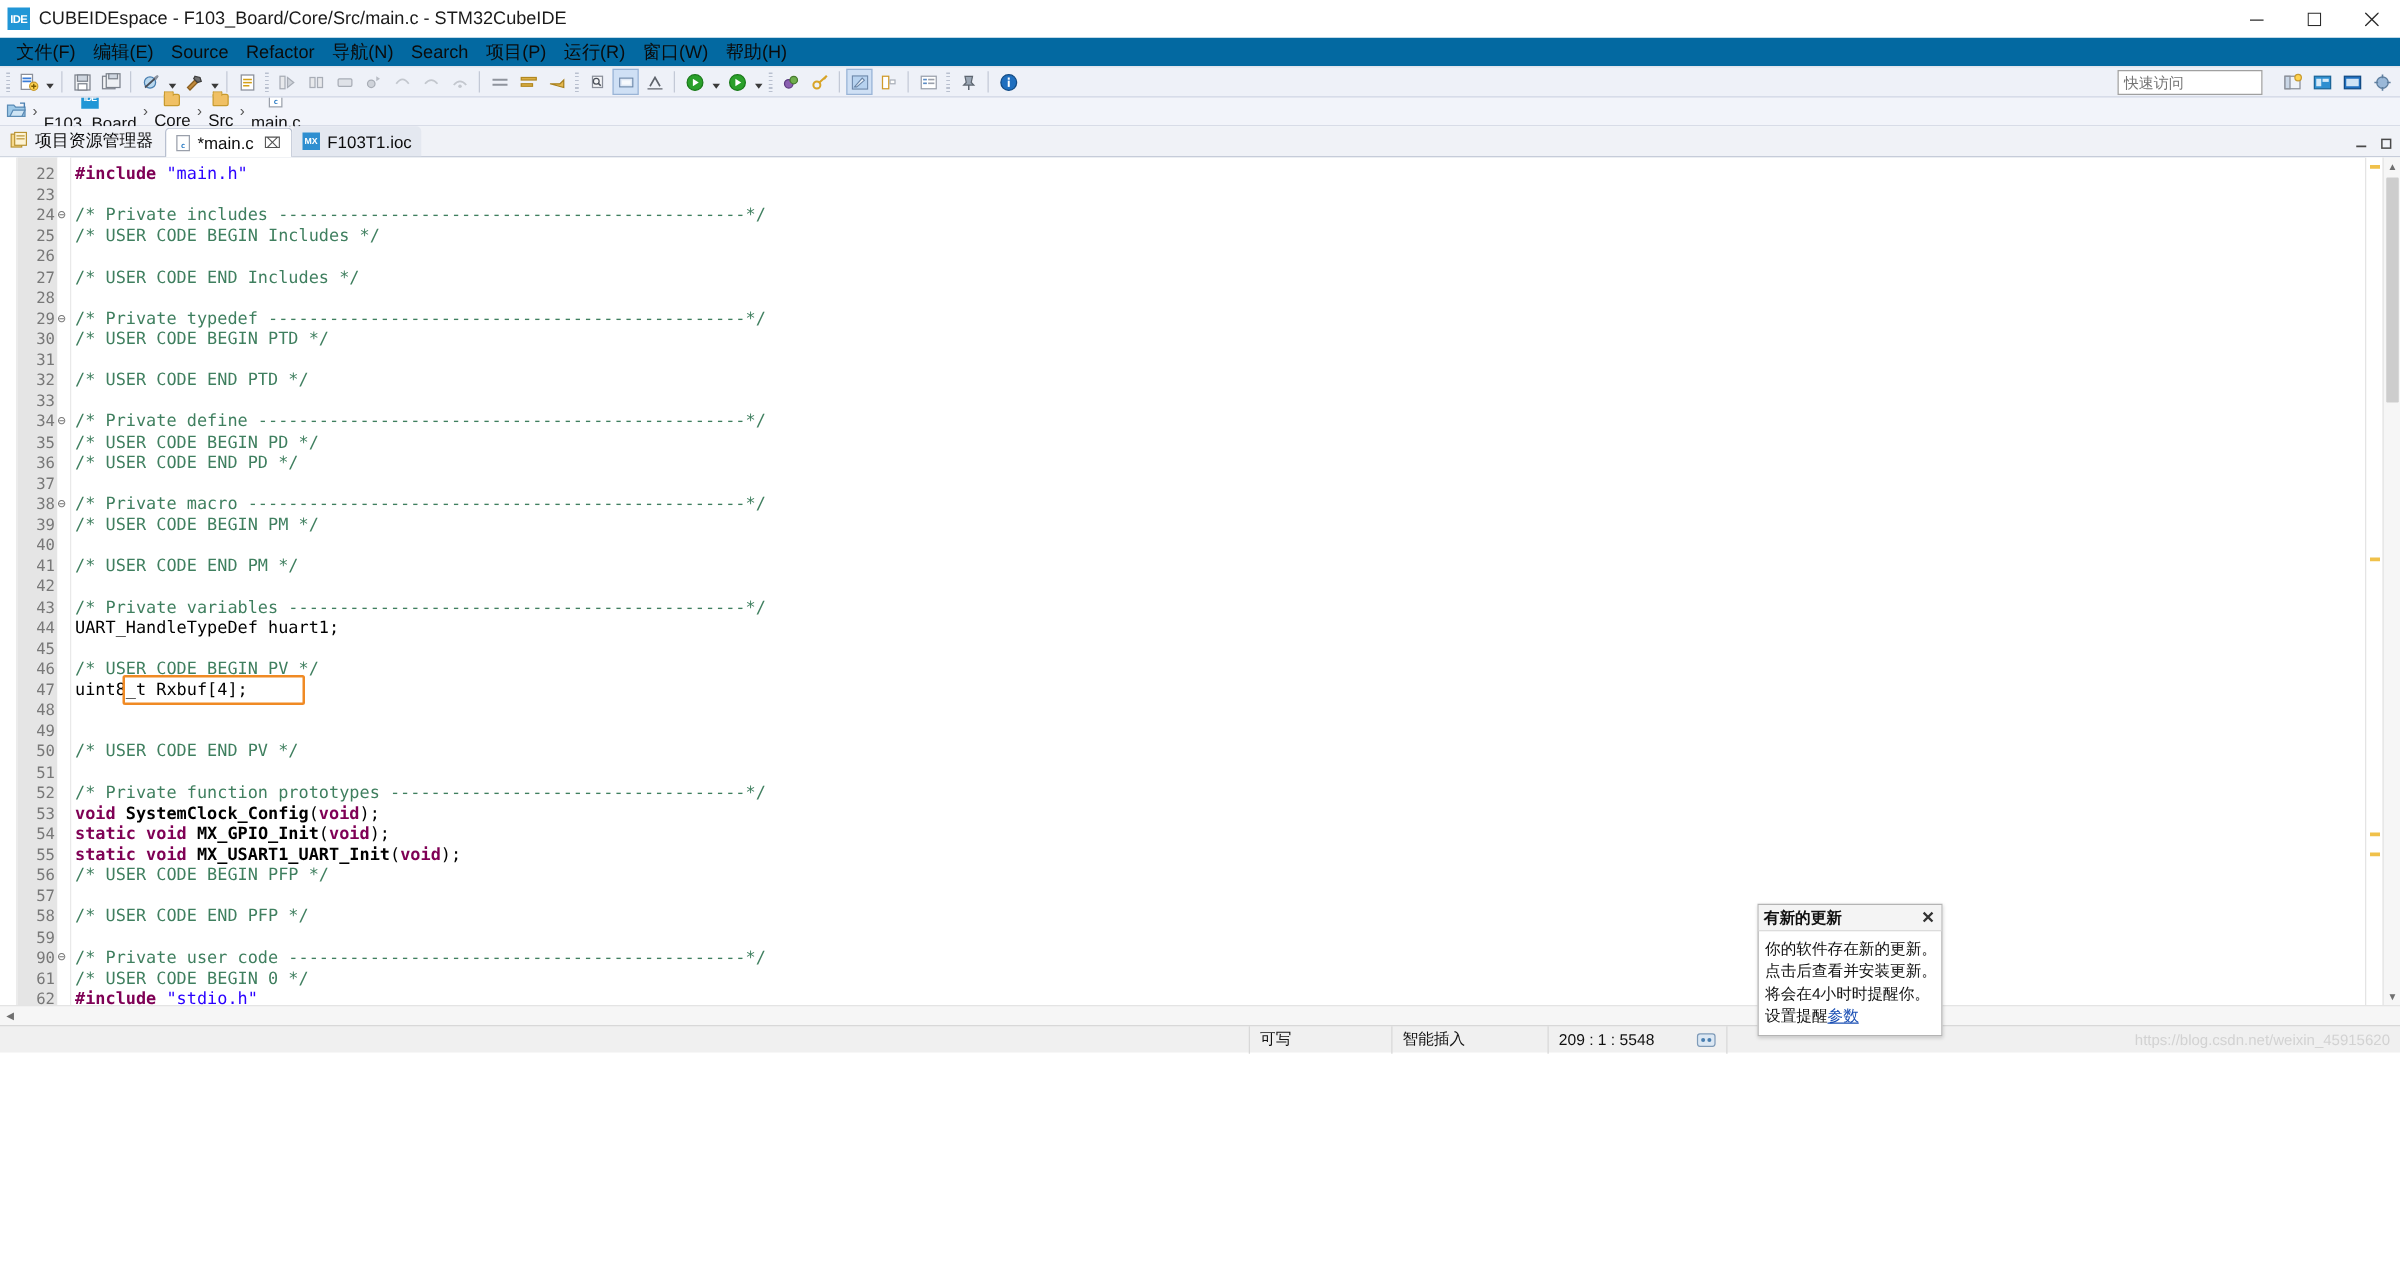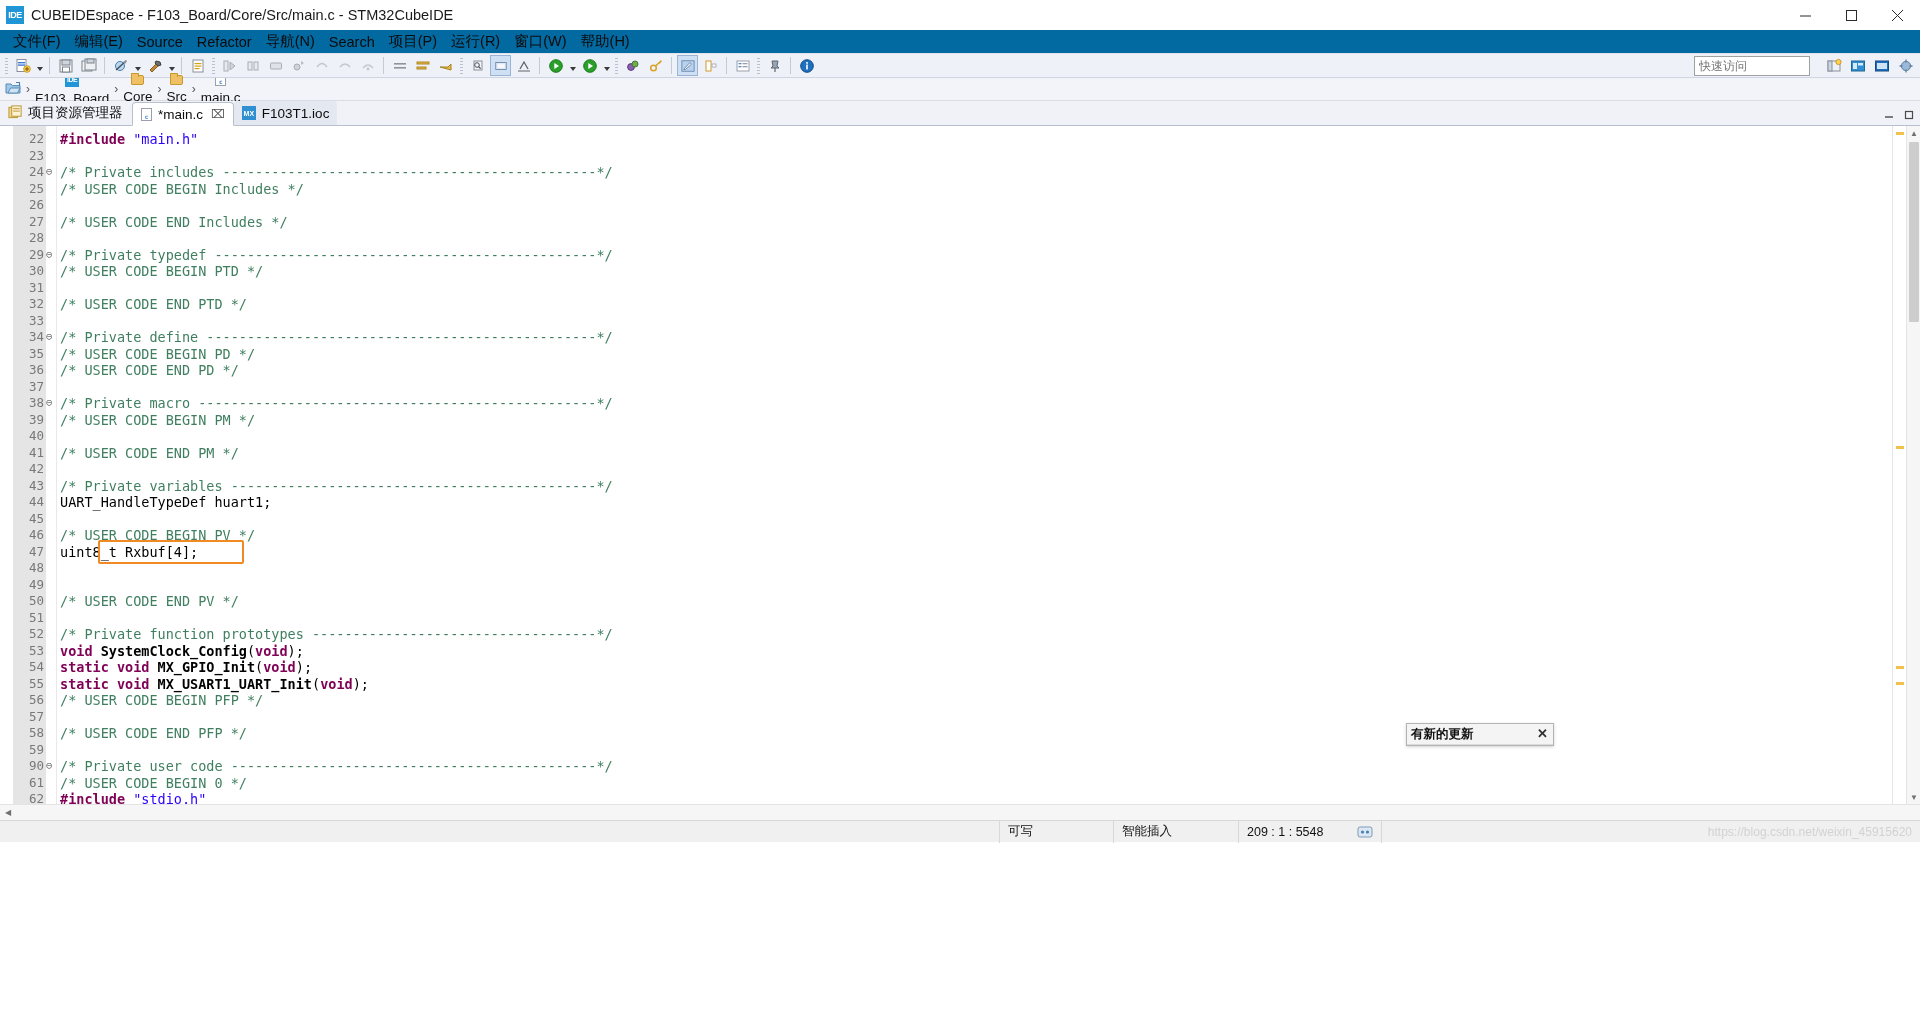--- a/index.html
+++ b/index.html
@@ -885,20 +885,28 @@
 
 <div id="hscroll">
   <div class="hs-arrow">◀</div>
 </div>
 
 <div id="notif">
   <div id="notif-header">
     <span>有新的更新</span>
     <span id="notif-close">✕</span>
   </div>
+  <div id="notif-body">
+    <div class="notif-line">你的软件存在新的更新。</div>
+    <div class="notif-line">点击后查看并安装更新。</div>
+    <div class="notif-line">将会在4小时时提醒你。</div>
+    <div class="notif-line">
+      <span>设置提醒</span><span id="notif-link">参数</span>
+    </div>
+  </div>
 </div>
 
 <div id="statusbar">
   <div class="sb-cell" style="width:1000px;border-right:1px solid #d8d8d8;"></div>
   <div class="sb-cell" style="width:114px;">可写</div>
   <div class="sb-cell" style="width:125px;">智能插入</div>
   <div class="sb-cell" style="width:110px;border-right:none;">209 : 1 : 5548</div>
   <div class="sb-cell" style="border-right:1px solid #d8d8d8;">
     <svg width="16" height="14" viewBox="0 0 16 14">
       <rect x="1" y="2" width="14" height="10" rx="2" fill="#dbe7f3" stroke="#7f9bb8"></rect>

